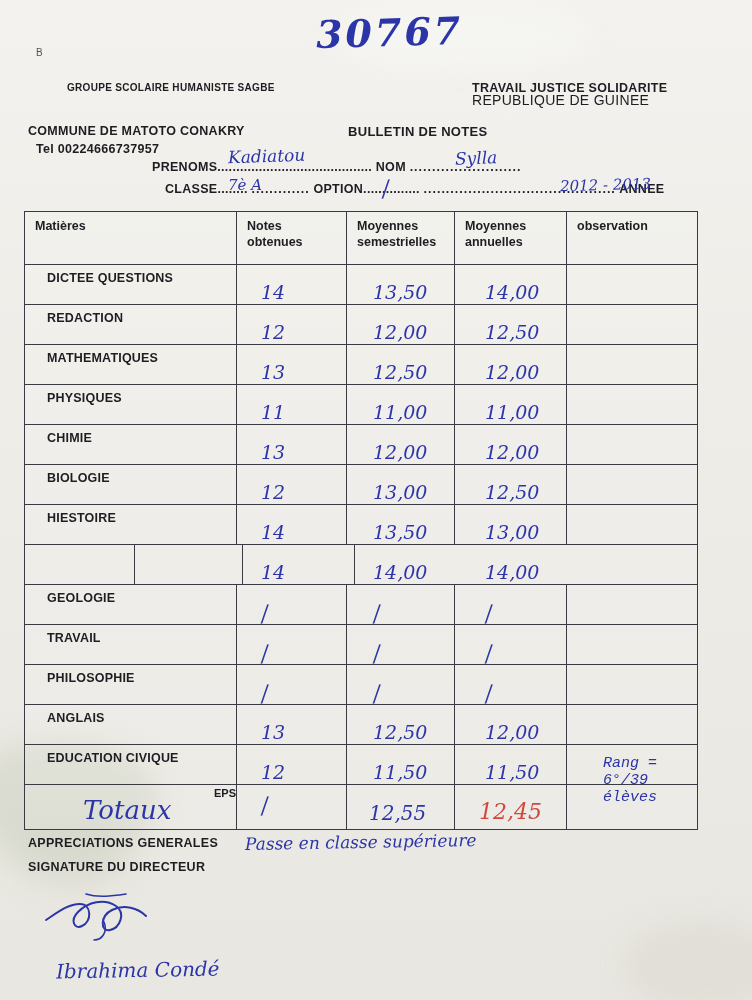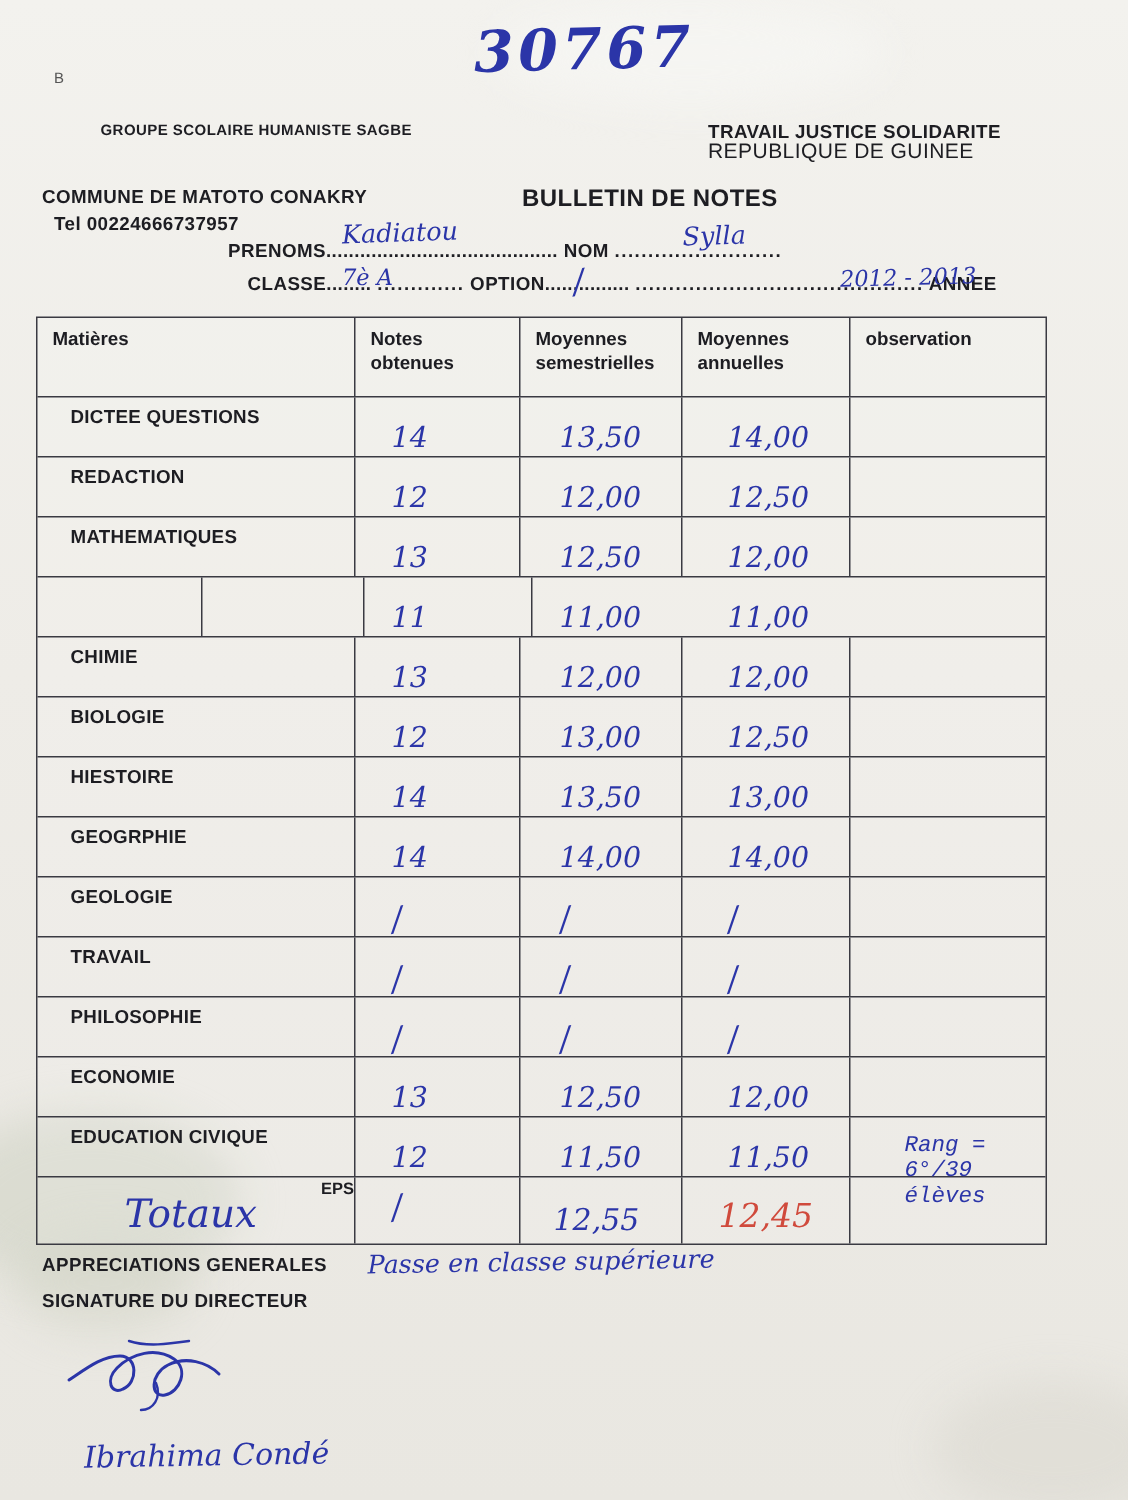--- a/index.html
+++ b/index.html
@@ -82,21 +82,21 @@
   }
   .tel {
     position: absolute;
     left: 36px; top: 142px;
     font-size: 12.5px;
     font-weight: 700;
   }
   .bulletin {
     position: absolute;
     left: 348px; top: 124px;
-    font-size: 16px;
+    font-size: 13px;
     font-weight: 700;
   }
 
   .line-prenoms {
     position: absolute;
     left: 152px; top: 160px;
     font-size: 12.5px;
     font-weight: 700;
   }
   .line-classe {
@@ -344,20 +344,21 @@
       <div class="c-not"></div>
       <div class="c-sem"></div>
       <div class="c-ann"></div>
       <div class="c-obs"></div>
       <div class="mark m-not">13</div>
       <div class="mark m-sem">12,50</div>
       <div class="mark m-ann">12,00</div>
     </div>
 
     <div class="row subject-row">
+      <div class="c-mat subject-label">PHYSIQUES</div>
       <div class="c-not"></div>
       <div class="c-sem"></div>
       <div class="c-ann"></div>
       <div class="c-obs"></div>
       <div class="mark m-not">11</div>
       <div class="mark m-sem">11,00</div>
       <div class="mark m-ann">11,00</div>
     </div>
 
     <div class="row subject-row">
@@ -387,21 +388,20 @@
       <div class="c-not"></div>
       <div class="c-sem"></div>
       <div class="c-ann"></div>
       <div class="c-obs"></div>
       <div class="mark m-not">14</div>
       <div class="mark m-sem">13,50</div>
       <div class="mark m-ann">13,00</div>
     </div>
 
     <div class="row subject-row">
-      <div class="c-mat subject-label">GEOGRPHIE</div>
       <div class="c-not"></div>
       <div class="c-sem"></div>
       <div class="c-ann"></div>
       <div class="c-obs"></div>
       <div class="mark m-not">14</div>
       <div class="mark m-sem">14,00</div>
       <div class="mark m-ann">14,00</div>
     </div>
 
     <div class="row subject-row">
@@ -431,21 +431,21 @@
       <div class="c-not"></div>
       <div class="c-sem"></div>
       <div class="c-ann"></div>
       <div class="c-obs"></div>
       <div class="mark m-not slash">/</div>
       <div class="mark m-sem slash">/</div>
       <div class="mark m-ann slash">/</div>
     </div>
 
     <div class="row subject-row">
-      <div class="c-mat subject-label">ECONOMIE</div>
+      <div class="c-mat subject-label">ANGLAIS</div>
       <div class="c-not"></div>
       <div class="c-sem"></div>
       <div class="c-ann"></div>
       <div class="c-obs"></div>
       <div class="mark m-not">13</div>
       <div class="mark m-sem">12,50</div>
       <div class="mark m-ann">12,00</div>
     </div>
 
     <div class="row subject-row">

